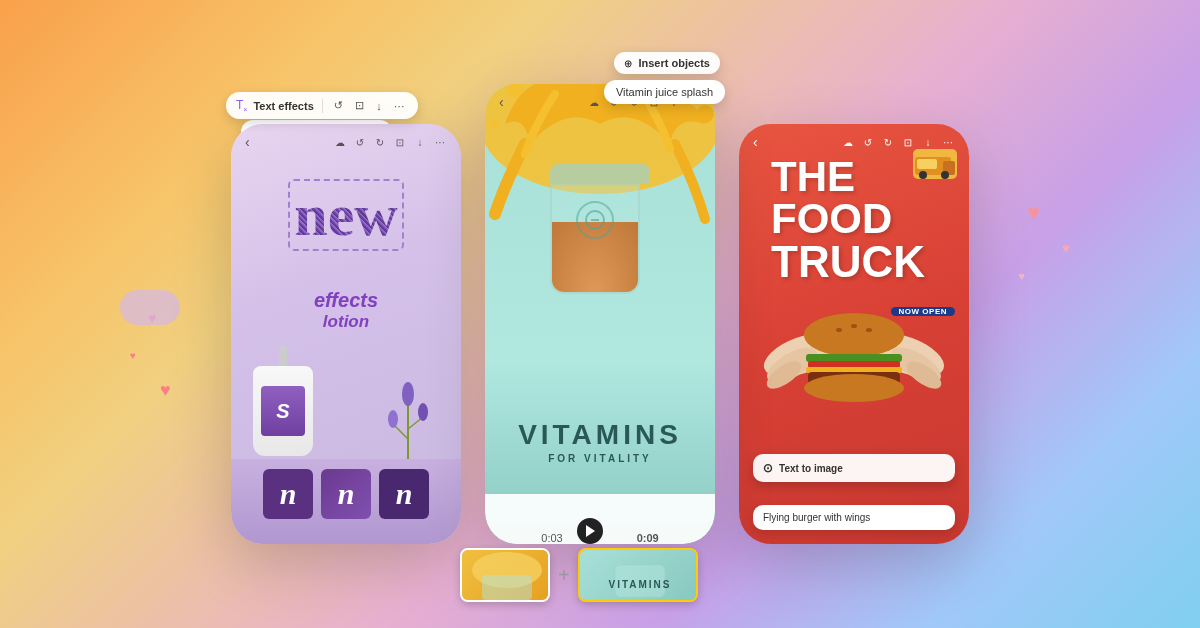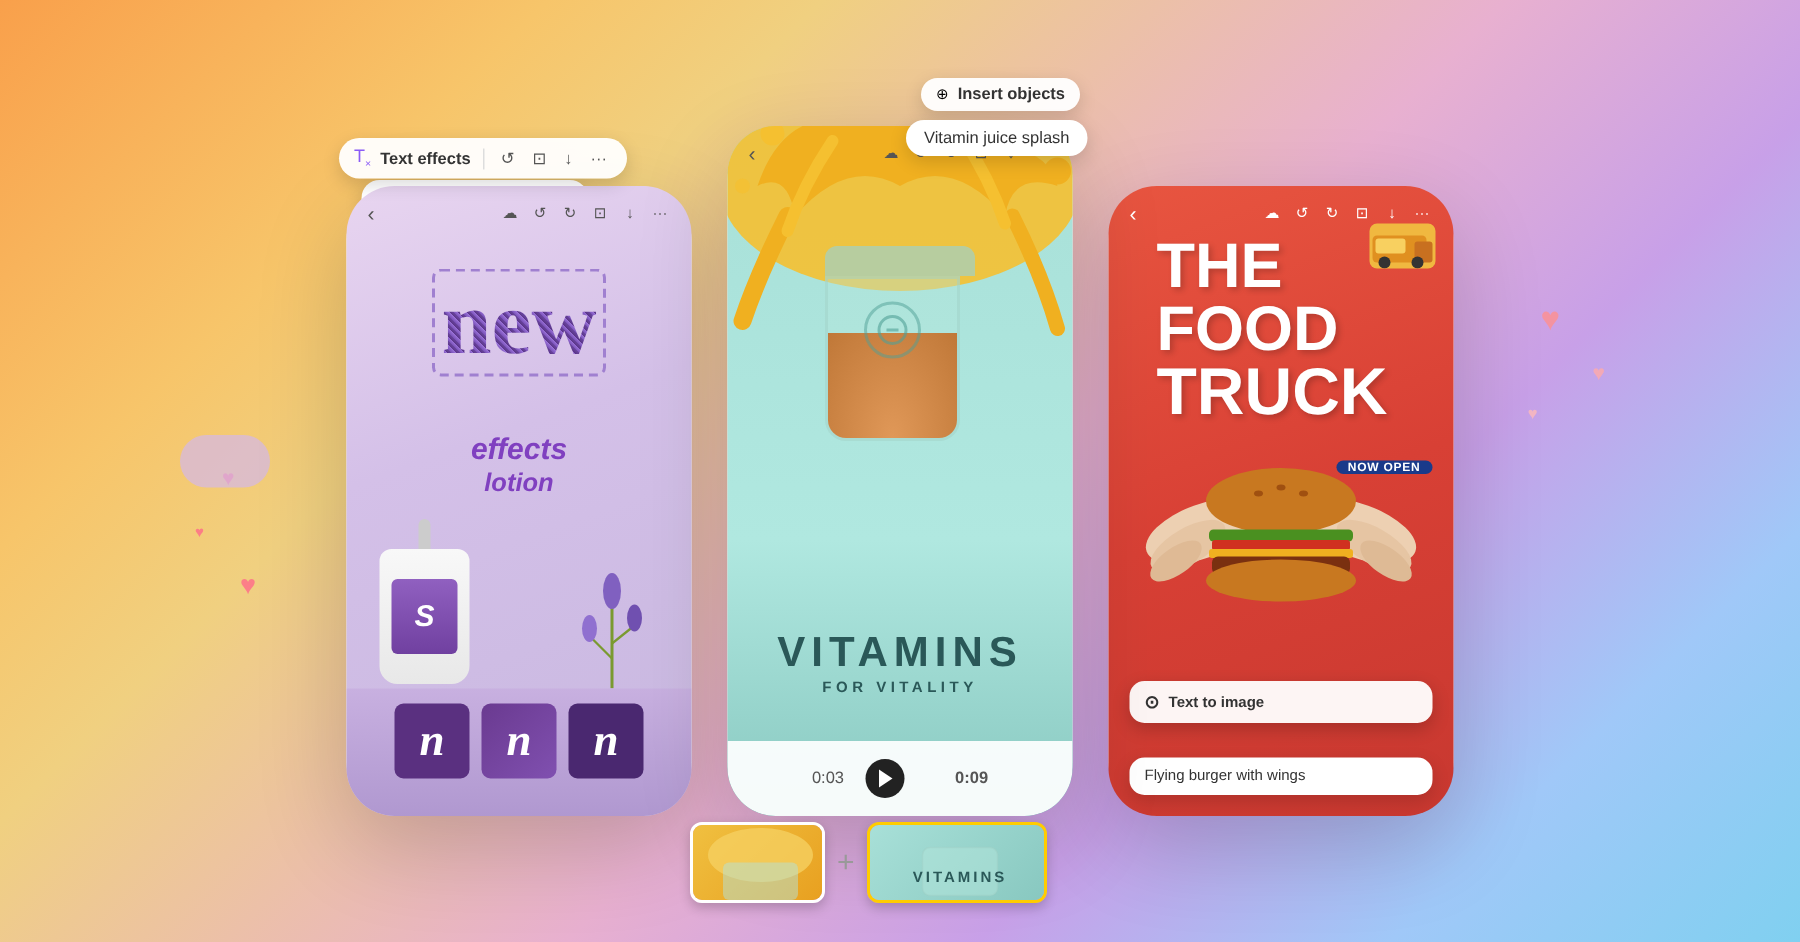--- a/index.html
+++ b/index.html
@@ -395,21 +395,21 @@
         </div>
       </div>
 
       <div style="position:absolute; bottom:80px; left:0; right:0; text-align:center;">
         <div style="font-size:28px; font-weight:800; letter-spacing:4px; color:#2a5858;">VITAMINS</div>
         <div style="font-size:10px; letter-spacing:3px; color:#2a5858; font-weight:700; margin-top:2px;">FOR VITALITY</div>
       </div>
 
       <div style="position:absolute; bottom:0; left:0; right:0; height:50px;
                   background:rgba(255,255,255,0.92); border-radius:0 0 32px 32px;
-                  display:flex; align-items:center; justify-content:center; gap:14px;">
+                  display:flex; align-items:flex-end; justify-content:center; gap:14px;">
         <span style="font-size:11px; color:#555; font-weight:500;">0:03</span>
         <div style="width:26px; height:26px; background:#222; border-radius:50%; display:flex; align-items:center; justify-content:center; cursor:pointer;">
           <div style="width:0; height:0; border-top:6px solid transparent; border-bottom:6px solid transparent; border-left:9px solid #fff; margin-left:2px;"></div>
         </div>
         <span style="font-size:11px; color:#555; font-weight:700;margin-left:20px;">0:09</span>
       </div>
     </div>
 
     <div style="position:absolute; bottom:-58px; left:-25px; right:-25px; display:flex; align-items:center; gap:8px; z-index:6;">
 

